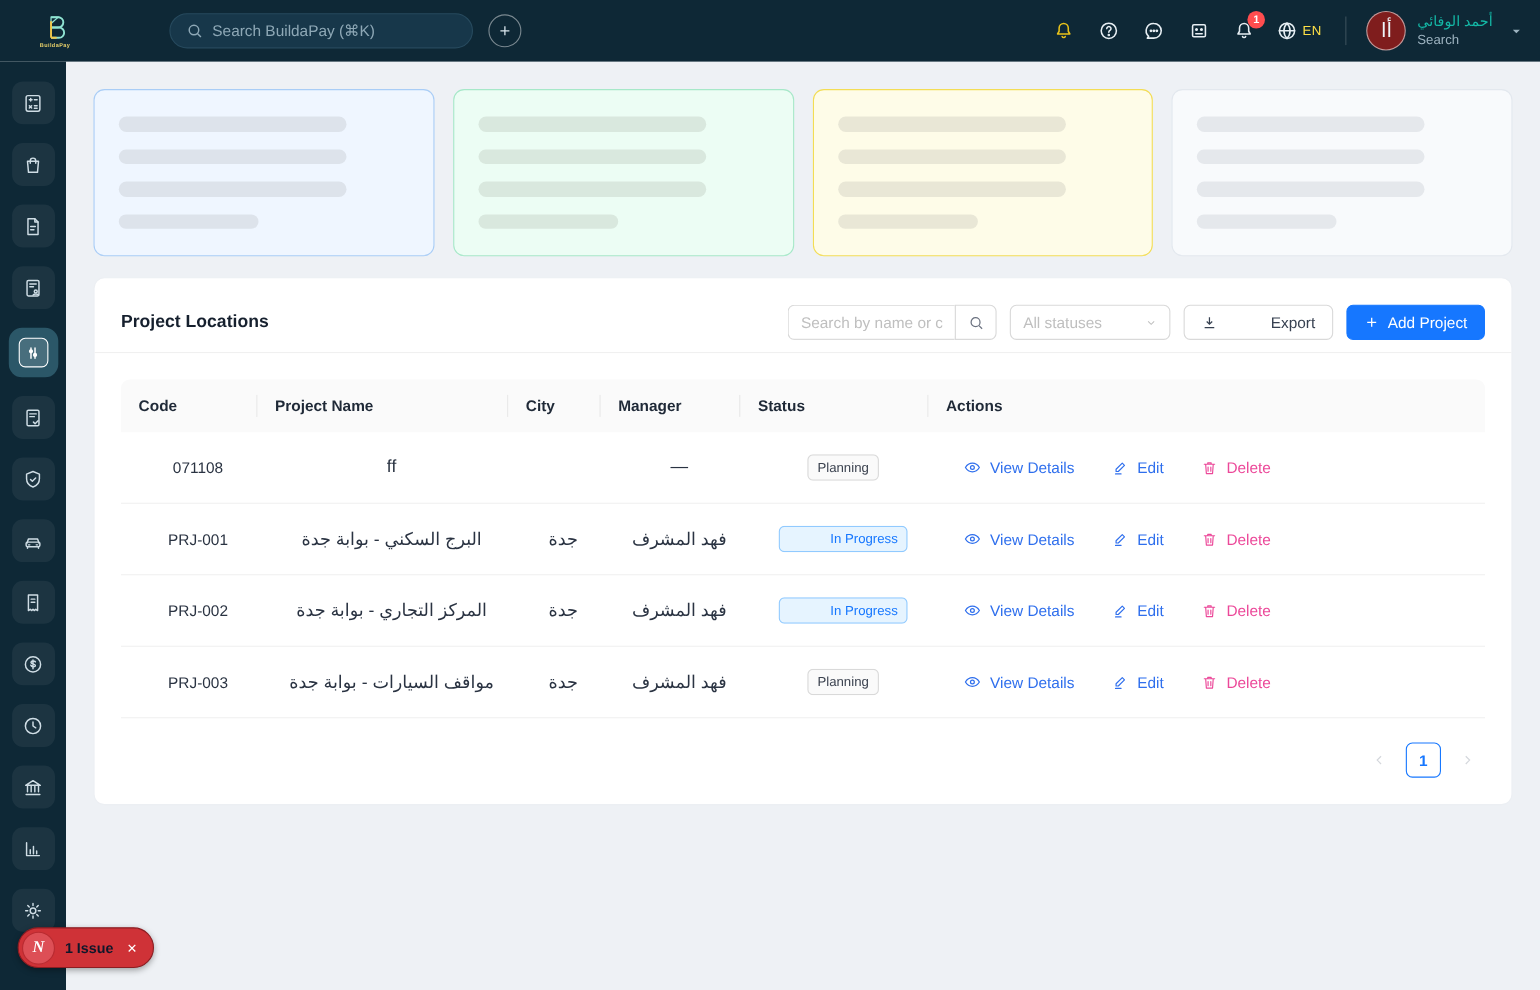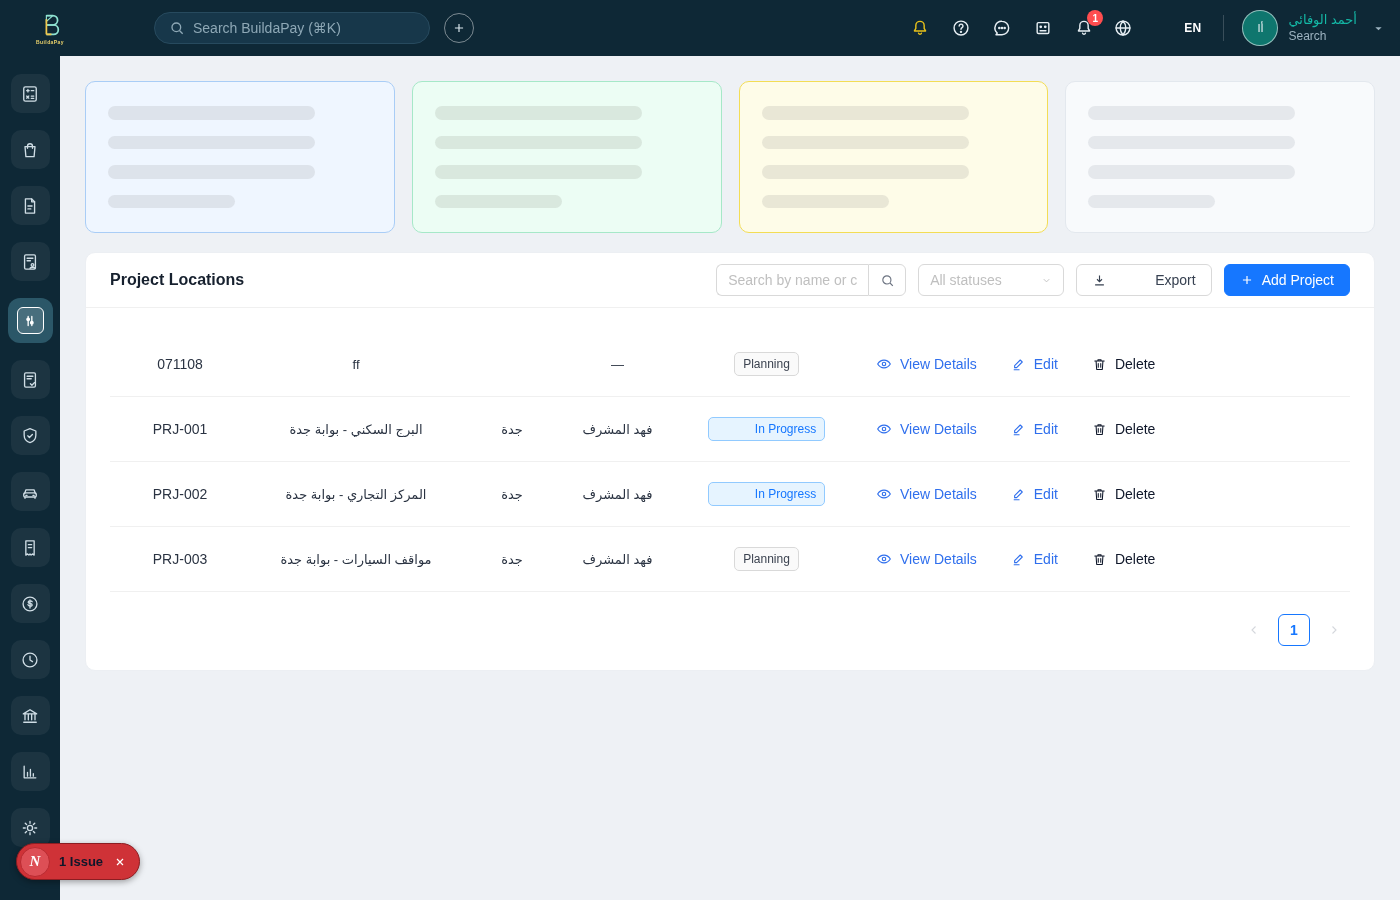--- a/index.html
+++ b/index.html
@@ -12,25 +12,25 @@
   .logo-sub { font-size:5px; color:#e8d06a; letter-spacing:.4px; margin-top:1px; font-weight:bold; }
   .search-pill { margin-left:70px; width:276px; height:32px; border-radius:16px; background:#17374a; border:1px solid #274a5e; display:flex; align-items:center; gap:8px; padding:0 14px; }
   .search-pill svg { flex:0 0 auto; color:#8ea8b6; }
   .search-pill input { background:transparent; border:none; outline:none; color:#d7e3ea; font-size:14px; width:100%; font-family:inherit; }
   .search-pill input::placeholder { color:#8ea8b6; }
   .plus-btn { margin-left:14px; width:30px; height:30px; border-radius:50%; border:1px solid rgba(255,255,255,.45); background:transparent; color:#dbe7ee; display:grid; place-items:center; cursor:pointer; }
   .hspacer { flex:1; }
   .hicons { display:flex; align-items:center; gap:17px; }
   .hicon { position:relative; background:none; border:none; color:#e6eef3; width:24px; height:24px; display:flex; align-items:center; justify-content:center; cursor:pointer; gap:4px; }
   .hicon.wide { width:auto; }
-  .hicon .lang { font-size:12px; font-weight:bold; color:#ffffff; letter-spacing:.3px;margin-left:47px; }
+  .hicon .lang { font-size:12px; font-weight:normal; color:#fde047; letter-spacing:.3px; }
   .hicon .badge { position:absolute; top:-6px; right:-7px; min-width:16px; height:16px; border-radius:8px; background:#ff4d4f; color:#fff; font-size:10px; display:grid; place-items:center; padding:0 4px; font-weight:bold; }
   .hdivider { width:1px; height:26px; background:rgba(255,255,255,.18); margin:0 18px 0 22px; }
   .user { display:flex; align-items:center; gap:10px; cursor:pointer; }
-  .avatar { width:36px; height:36px; border-radius:50%; border:1px solid rgba(255,255,255,.55); display:grid; place-items:center; color:#eef4f8; font-size:11px; background:#0f766e; }
+  .avatar { width:36px; height:36px; border-radius:50%; border:1px solid rgba(255,255,255,.55); display:grid; place-items:center; color:#eef4f8; font-size:18px; background:#7f1d1d; }
   .user-names { display:flex; flex-direction:column; align-items:flex-start; line-height:1.25; }
   .user-name { color:#14b8a6; font-size:13px; }
   .user-role { color:#9db3c0; font-size:12px; }
   .user .chev { color:#9db3c0; margin-left:6px; }
 
   
   .shell { display:flex; height:844px; }
   .sidebar { width:60px; background:#0e2836; display:flex; flex-direction:column; align-items:center; padding-top:18px; gap:17px; flex:0 0 auto; }
   .sitem { width:39px; height:39px; border-radius:10px; background:rgba(255,255,255,.06); color:#cfdde5; display:grid; place-items:center; cursor:pointer; flex:0 0 auto; }
   .sitem.active { width:45px; height:45px; background:#2b5768; border-radius:12px; }
@@ -43,49 +43,49 @@
   .skel-card { width:310px; height:152px; border-radius:10px; border:1px solid; padding:24px 22px; display:flex; flex-direction:column; gap:16px; }
   .skel-bar { height:16px; border-radius:8px; width:207px; }
   .skel-bar.short { width:127px; }
   .skel-card.blue   { background:#eff6ff; border-color:#a9cdf6; } .skel-card.blue .skel-bar { background:#dde3eb; }
   .skel-card.green  { background:#ecfdf4; border-color:#a6e8c8; } .skel-card.green .skel-bar { background:#d9e8de; }
   .skel-card.yellow { background:#fefce8; border-color:#f3dd55; } .skel-card.yellow .skel-bar { background:#e9e7d6; }
   .skel-card.gray   { background:#f8fafc; border-color:#e3e8ee; } .skel-card.gray .skel-bar { background:#e5e8ec; }
 
   
   .panel { margin-top:19px; background:#fff; border-radius:10px; border:1px solid #eceff3; }
-  .panel-head { height:55px; display:flex; align-items:center; padding:0 24px; border-bottom:1px solid #f0f0f0; }
+  .panel-head { height:55px; display:flex; align-items:center; padding:0 24px; border-bottom:1px solid #f0f0f0;margin-top:13px; }
   .panel-title { font-size:16px; font-weight:bold; color:#16202e; }
   .controls { margin-left:auto; display:flex; align-items:center; gap:12px; }
   .search-box { display:flex; height:32px; }
   .search-box input { width:152px; border:1px solid #d9d9d9; border-right:none; border-radius:6px 0 0 6px; padding:0 11px; font-size:14px; outline:none; color:#374151; font-family:inherit; }
   .search-box input::placeholder { color:#bfbfbf; }
   .search-box .sbtn { width:38px; border:1px solid #d9d9d9; border-radius:0 6px 6px 0; background:#fff; color:#6b7280; display:grid; place-items:center; cursor:pointer; }
   .select { width:146px; height:32px; border:1px solid #d9d9d9; border-radius:6px; background:#fff; display:flex; align-items:center; padding:0 11px; color:#bfbfbf; font-size:14px; cursor:pointer; }
   .select .chev { margin-left:auto; color:#bfbfbf; }
   .btn { height:32px; display:inline-flex; align-items:center; gap:8px; border-radius:6px; font-size:14px; padding:0 15px; cursor:pointer; font-family:inherit; }
   .btn.ghost { background:#fff; border:1px solid #d9d9d9; color:#374151;gap:48px; }
   .btn.primary { background:#1677ff; border:1px solid #1677ff; color:#fff; }
 
   .panel-body { padding:24px; }
   .table { width:100%; }
   .thead, .trow { display:grid; grid-template-columns:124px 228px 84px 127px 171px 1fr; align-items:center; }
   .thead { background:#fafafa; height:48px; border-radius:8px 8px 0 0; }
   .th { font-size:14px; font-weight:bold; color:#1f2937; padding-left:16px; position:relative; height:100%; display:flex; align-items:center; }
   .th:not(:last-child)::after { content:""; position:absolute; right:0; top:14px; width:1px; height:20px; background:#e8e8e8; }
   .trow { height:65px; border-bottom:1px solid #f0f0f0; }
   .td { font-size:14px; color:#2a3342; padding-left:16px; overflow:hidden; white-space:nowrap;text-align:center; }
-  .td.name, .td.city, .td.manager { font-size:13px; }
+  .td.name, .td.city, .td.manager { font-size:16px; }
   .tag { display:inline-block; font-size:12px; line-height:20px; padding:1px 8px; border-radius:5px; }
   .tag.default { background:#fafafa; border:1px solid #d9d9d9; color:#3c4350; }
   .tag.processing { background:#e6f4ff; border:1px solid #91caff; color:#1677ff;padding-left:46px; }
   .td.actions { padding-left:32px; display:flex; gap:34px; align-items:center; }
   .act { display:inline-flex; align-items:center; gap:8px; font-size:14px; cursor:pointer; text-decoration:none; }
   .act.view, .act.edit { color:#2f6fed; }
-  .act.del { color:#0f172a; }
+  .act.del { color:#ec4899; }
 
   .pagination { display:flex; justify-content:flex-end; align-items:center; gap:8px; margin-top:22px; }
   .pg { width:32px; height:32px; border-radius:6px; display:grid; place-items:center; font-size:14px; cursor:pointer; background:#fff; }
   .pg.nav { border:none; color:#d4d7dc; font-size:15px; }
   .pg.page { border:1px solid #1677ff; color:#1677ff; font-weight:bold; }
 
   
   .issue-pill { position:fixed; left:16px; bottom:20px; height:37px; background:#cf3237; border:1px solid #8c1d22; border-radius:19px; display:flex; align-items:center; padding:3px 13px 3px 3px; gap:9px; box-shadow:0 2px 6px rgba(0,0,0,.35); cursor:pointer; }
   .issue-logo { width:30px; height:30px; border-radius:50%; background:#dd4f56; border:1px solid #b92b31; color:#fff; display:grid; place-items:center; font-size:15px; font-family:"Liberation Serif","DejaVu Serif",serif; font-style:italic; font-weight:bold; }
   .issue-text { color:#0f172a; font-size:13px; font-weight:bold; }
@@ -366,20 +366,28 @@
             <svg width="14" height="14" viewBox="0 0 24 24" fill="none" stroke="currentColor" stroke-width="2">
                 <path d="M12 5v14M5 12h14"></path>
               </svg>
             <span>Add Project</span>
           </button>
         </div>
       </div>
 
       <div class="panel-body">
         <div class="table">
+          <div class="thead">
+            <div class="th">Code</div>
+            <div class="th">Project Name</div>
+            <div class="th">City</div>
+            <div class="th">Manager</div>
+            <div class="th">Status</div>
+            <div class="th">Actions</div>
+          </div>
           <div>
               <div class="trow">
     <div class="td code">071108</div>
     <div class="td name">ff</div>
     <div class="td city"></div>
     <div class="td manager">—</div>
     <div class="td status"><span class="tag default">Planning</span></div>
     <div class="td actions">
       <a class="act view">
                     <span>

